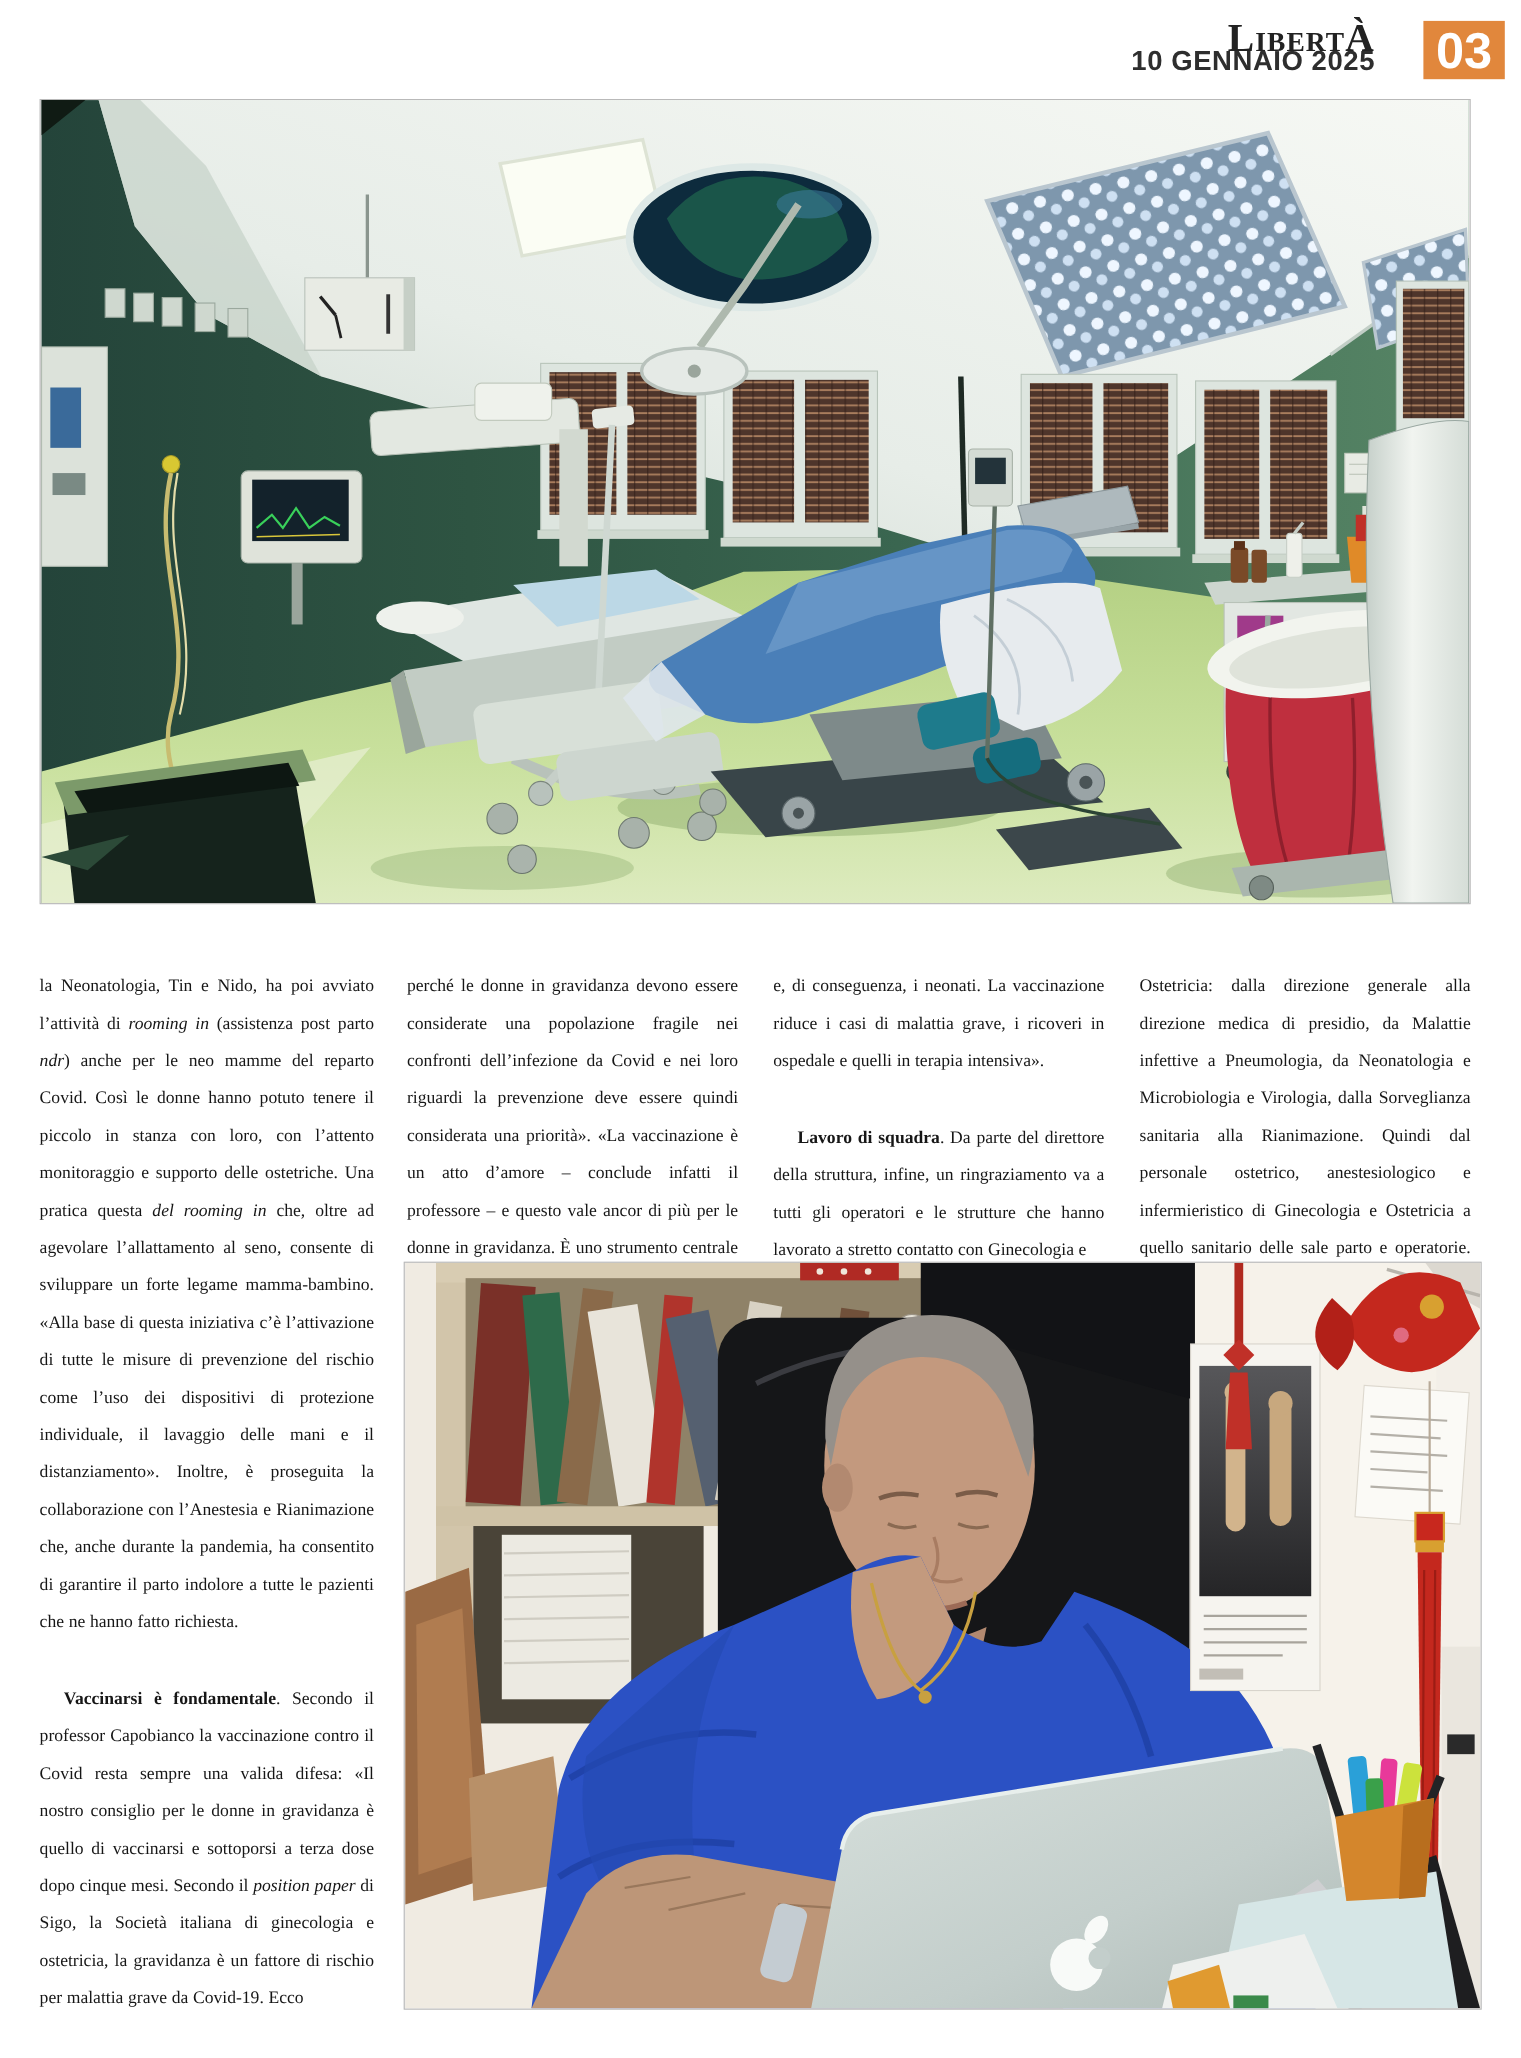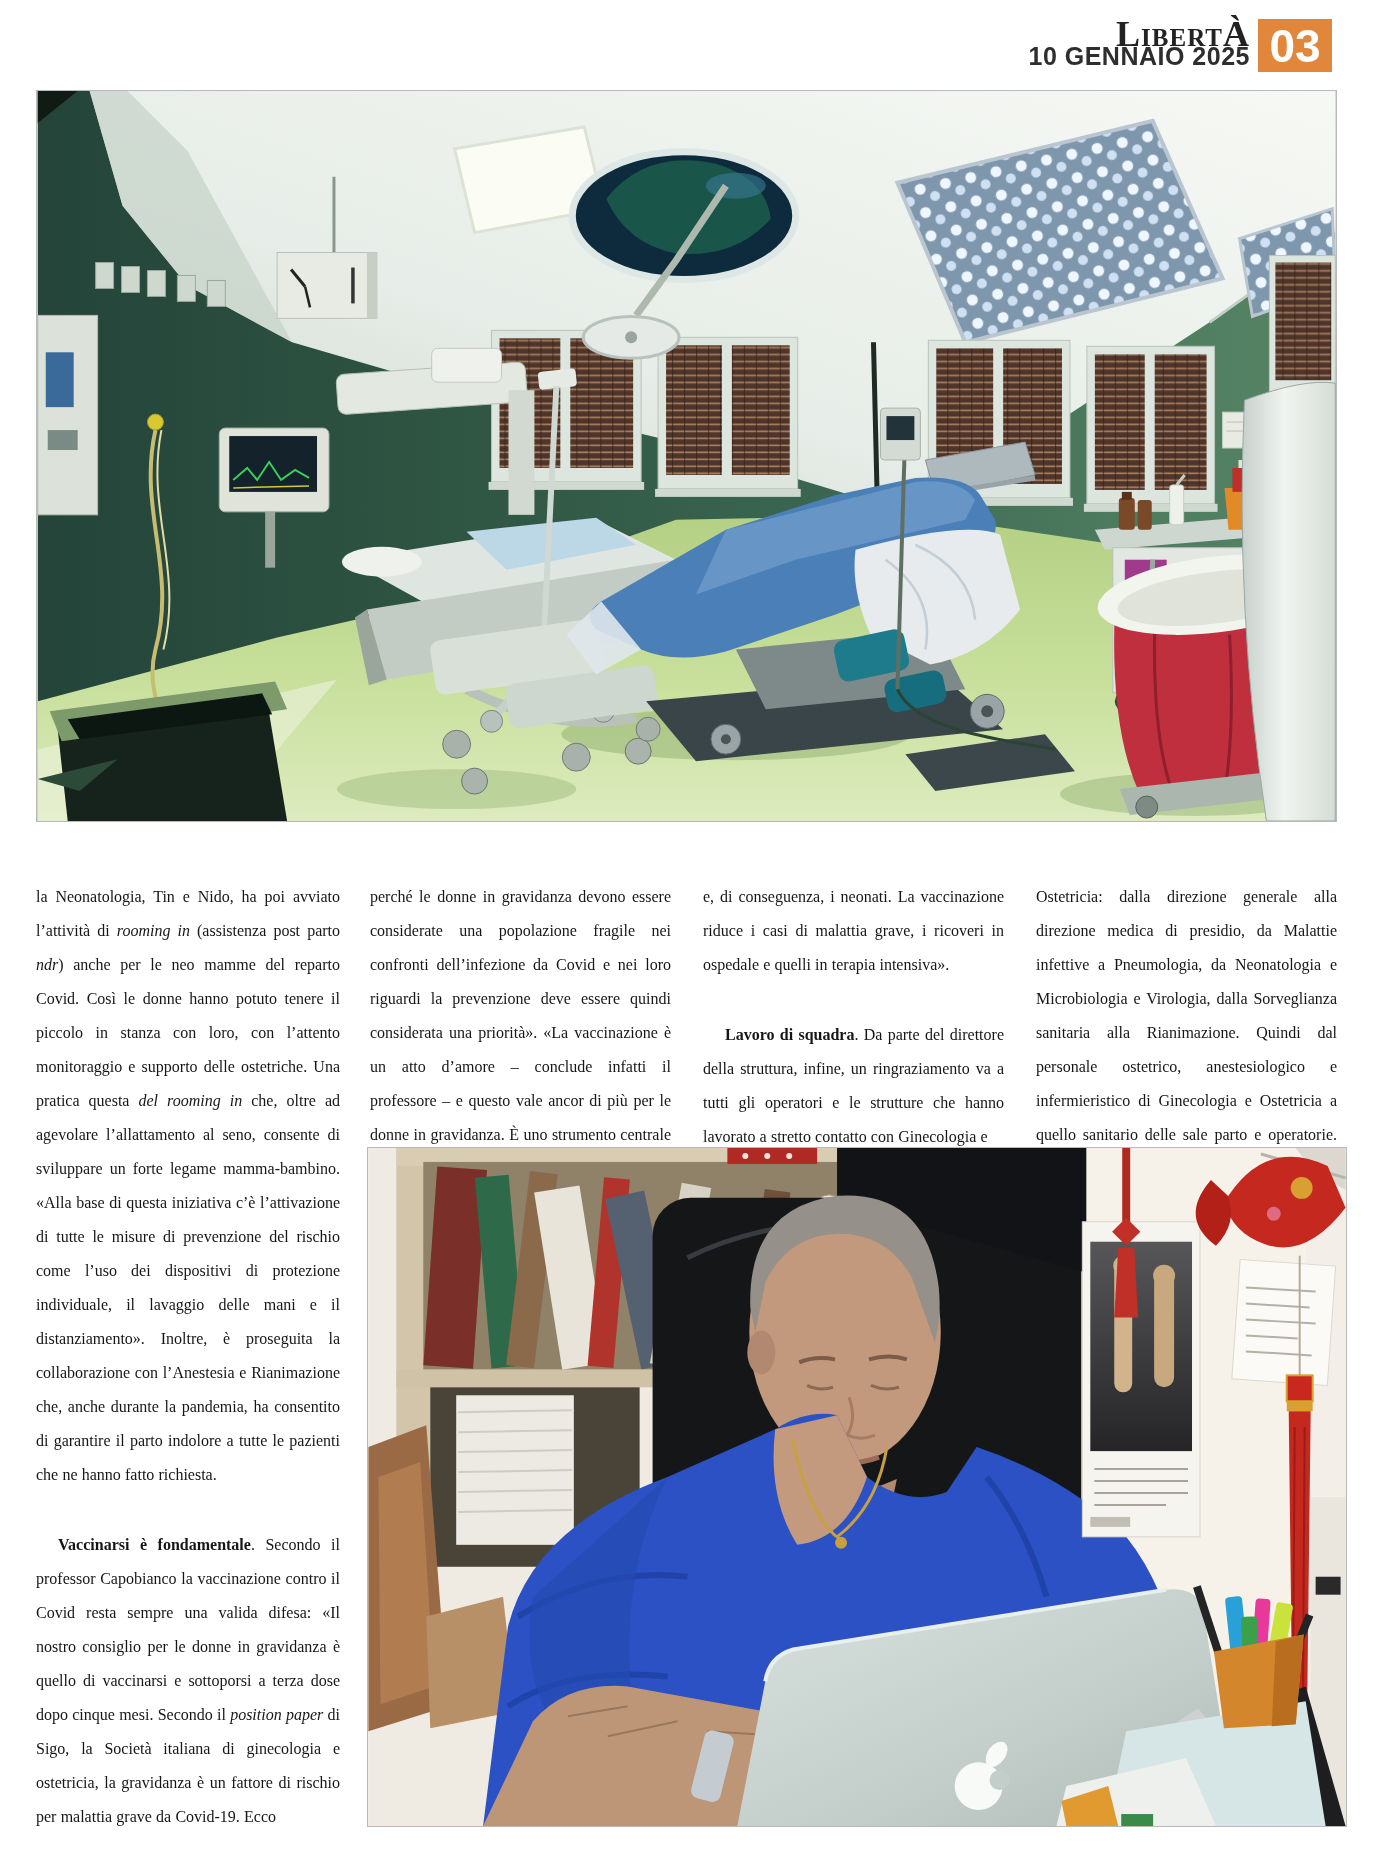--- a/index.html
+++ b/index.html
@@ -28,21 +28,21 @@
   .col .b{font-weight:bold;}
   .col .i{font-style:italic;}
 </style>
 </head>
 <body>
 
 <div class="page">
 
   <div class="masthead">LibertÀ</div>
   <div class="issue-date">10 GENNAIO 2025</div>
-  <div class="pagebox" style="background-color: rgb(225, 135, 60);">
+  <div class="pagebox" style="background-color: rgb(225, 135, 60); margin-left: 36px;">
     <span>03</span>
   </div>
 
   <figure class="photo photo-top">
     <svg width="1299" height="730" viewBox="0 0 1301 732" xmlns="http://www.w3.org/2000/svg">
       <defs>
         <linearGradient id="wallG" x1="0" y1="0" x2="1" y2="0">
           <stop offset="0" stop-color="#24443a"></stop>
             <stop offset="0.3" stop-color="#2e5442"></stop>
           <stop offset="0.6" stop-color="#3a6650"></stop>

